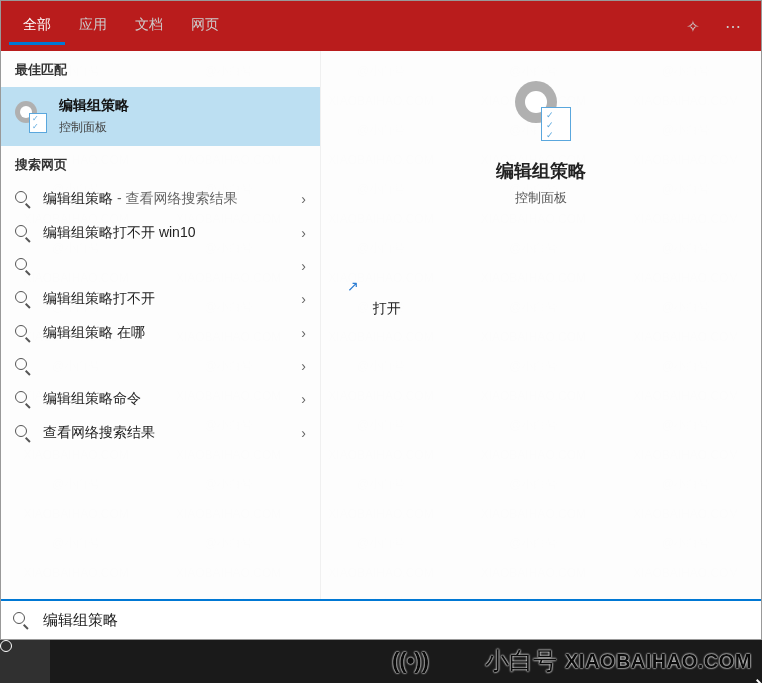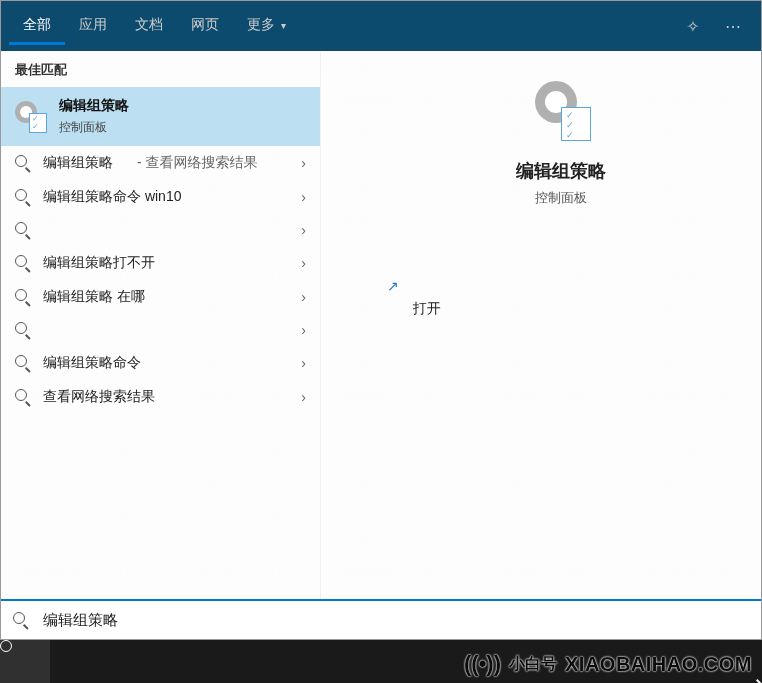--- a/index.html
+++ b/index.html
@@ -13,33 +13,33 @@
   .watermark-layer .wm-row span { color: #000; font-size: 12px; white-space: nowrap; }
   .watermark-layer .wm-row span:nth-child(odd) { font-weight: 400; }
 
   .search-panel {
     position: absolute; top: 0; left: 0; width: 762px; height: 640px;
     background: rgba(255,255,255,0.92); z-index: 1;
     border: 1px solid #999; display: flex; flex-direction: column;
   }
 
   .top-tabs {
-    height: 50px; background: #0c4a6e; display: flex; align-items: center;
+    height: 50px; background: #b91c1c; display: flex; align-items: center;
     padding: 0 8px;
   }
   .tab {
     color: #ccc; font-size: 14px; padding: 8px 14px; cursor: pointer;
     border-bottom: 3px solid transparent;
   }
   .tab.active { color: #fff; border-bottom-color: #0078d4; }
   .tab .chev { font-size: 10px; margin-left: 2px; }
   .top-spacer { flex: 1; }
   .top-icon { color: #ccc; width: 40px; text-align: center; font-size: 16px; cursor: pointer; }
 
-  .panel-body { flex: 1; display: flex; overflow: hidden; gap: 40px; }
+  .panel-body { flex: 1; display: flex; overflow: hidden; }
 
   .left-col { width: 320px; display: flex; flex-direction: column; border-right: 1px solid rgba(0,0,0,0.05); }
   .right-col { flex: 1; display: flex; flex-direction: column; align-items: center; padding-top: 30px; }
 
   .section-header {
     font-size: 13px; font-weight: 600; color: #333; padding: 10px 14px 8px;
   }
 
   .best-match {
     display: flex; align-items: center; gap: 12px;
@@ -71,21 +71,21 @@
   }
   .search-glyph::before{
     content:""; position:absolute; width:10px; height:10px; border:1.5px solid #555; border-radius:50%;
     top:0; left:0;
   }
   .search-glyph::after{
     content:""; position:absolute; width:6px; height:1.5px; background:#555;
     transform: rotate(45deg); bottom:1px; right:0;
   }
   .web-list .row .label { font-size: 14px; color: #222; }
-  .web-list .row .label .suffix { color:#666;margin-left:20px; }
+  .web-list .row .label .suffix { color:#666; }
   .web-list .row .chev-right {
     position: absolute; right: 14px; color:#666; font-size: 14px;
   }
 
   .preview-icon { width: 60px; height: 60px; position: relative; margin-bottom: 18px; }
   .preview-icon .gear {
     position:absolute; width:42px; height:42px; background:#b0b0b0; border-radius:50%; top:0; left:4px;
   }
   .preview-icon .gear::before{content:"";position:absolute;top:10px;left:10px;width:22px;height:22px;background:#fff;border-radius:50%;}
   .preview-icon .sheet {
@@ -124,21 +124,21 @@
   .taskbar .start-search .search-glyph::before{ border-color:#fff; }
   .taskbar .start-search .search-glyph::after{ background:#fff; }
   .taskbar .taskbar-rest { flex:1; background:#1a1a1a; height:100%; }
 
   .brand-overlay {
     position:absolute; right:10px; bottom:6px; z-index:3;
     display:flex; align-items:center; gap:8px; color:#000; font-weight:700;
     font-size:20px; pointer-events:none;
   }
   .brand-overlay .sig { font-size:22px; }
-  .brand-overlay .cn { font-size:16px; font-weight:700; }
+  .brand-overlay .cn { font-size:24px; font-weight:400;margin-left:48px; }
   .brand-overlay .url { font-size:20px; letter-spacing:0.5px; }
   
   .brand-overlay span{ color:#0b0b0b; text-shadow:0 0 2px #fff, 0 0 2px #fff; }
 </style>
 </head>
 <body>
 
 <div class="watermark-layer" id="wm">
     <div class="wm-row" style="margin-top: 4px;">
       <span>@小白号</span>
@@ -303,54 +303,51 @@
     </div>
   </div>
 
 <div class="search-panel">
 
   <div class="top-tabs">
     <div class="tab active">全部</div>
     <div class="tab">应用</div>
     <div class="tab">文档</div>
     <div class="tab">网页</div>
-    <div class="tab">
-      <span>更多</span>
-      <span class="chev">▾</span>
-    </div>
     <div class="top-spacer"></div>
     <div class="top-icon">✧</div>
     <div class="top-icon">⋯</div>
   </div>
 
   <div class="panel-body">
     <div class="left-col">
       <div class="section-header">最佳匹配</div>
 
       <div class="best-match">
         <div class="bm-icon">
           <div class="gear"></div>
             <div class="sheet"></div>
         </div>
         <div class="bm-text">
           <div class="line1">编辑组策略</div>
           <div class="line2">控制面板</div>
         </div>
       </div>
 
+      <div class="section-header">搜索网页</div>
 
       <div class="web-list" id="web-list">
           <div class="row">
             <div class="search-glyph"></div>
             <div class="label"><span>编辑组策略</span><span class="suffix"> - 查看网络搜索结果</span></div>
             <div class="chev-right">›</div>
           </div>
           <div class="row">
             <div class="search-glyph"></div>
-            <div class="label"><span>编辑组策略命令 win10</span></div>
+            <div class="label"><span>编辑组策略打不开 win10</span></div>
             <div class="chev-right">›</div>
           </div>
           <div class="row">
             <div class="search-glyph"></div>
             <div class="chev-right">›</div>
           </div>
           <div class="row">
             <div class="search-glyph"></div>
             <div class="label"><span>编辑组策略打不开</span></div>
             <div class="chev-right">›</div>

